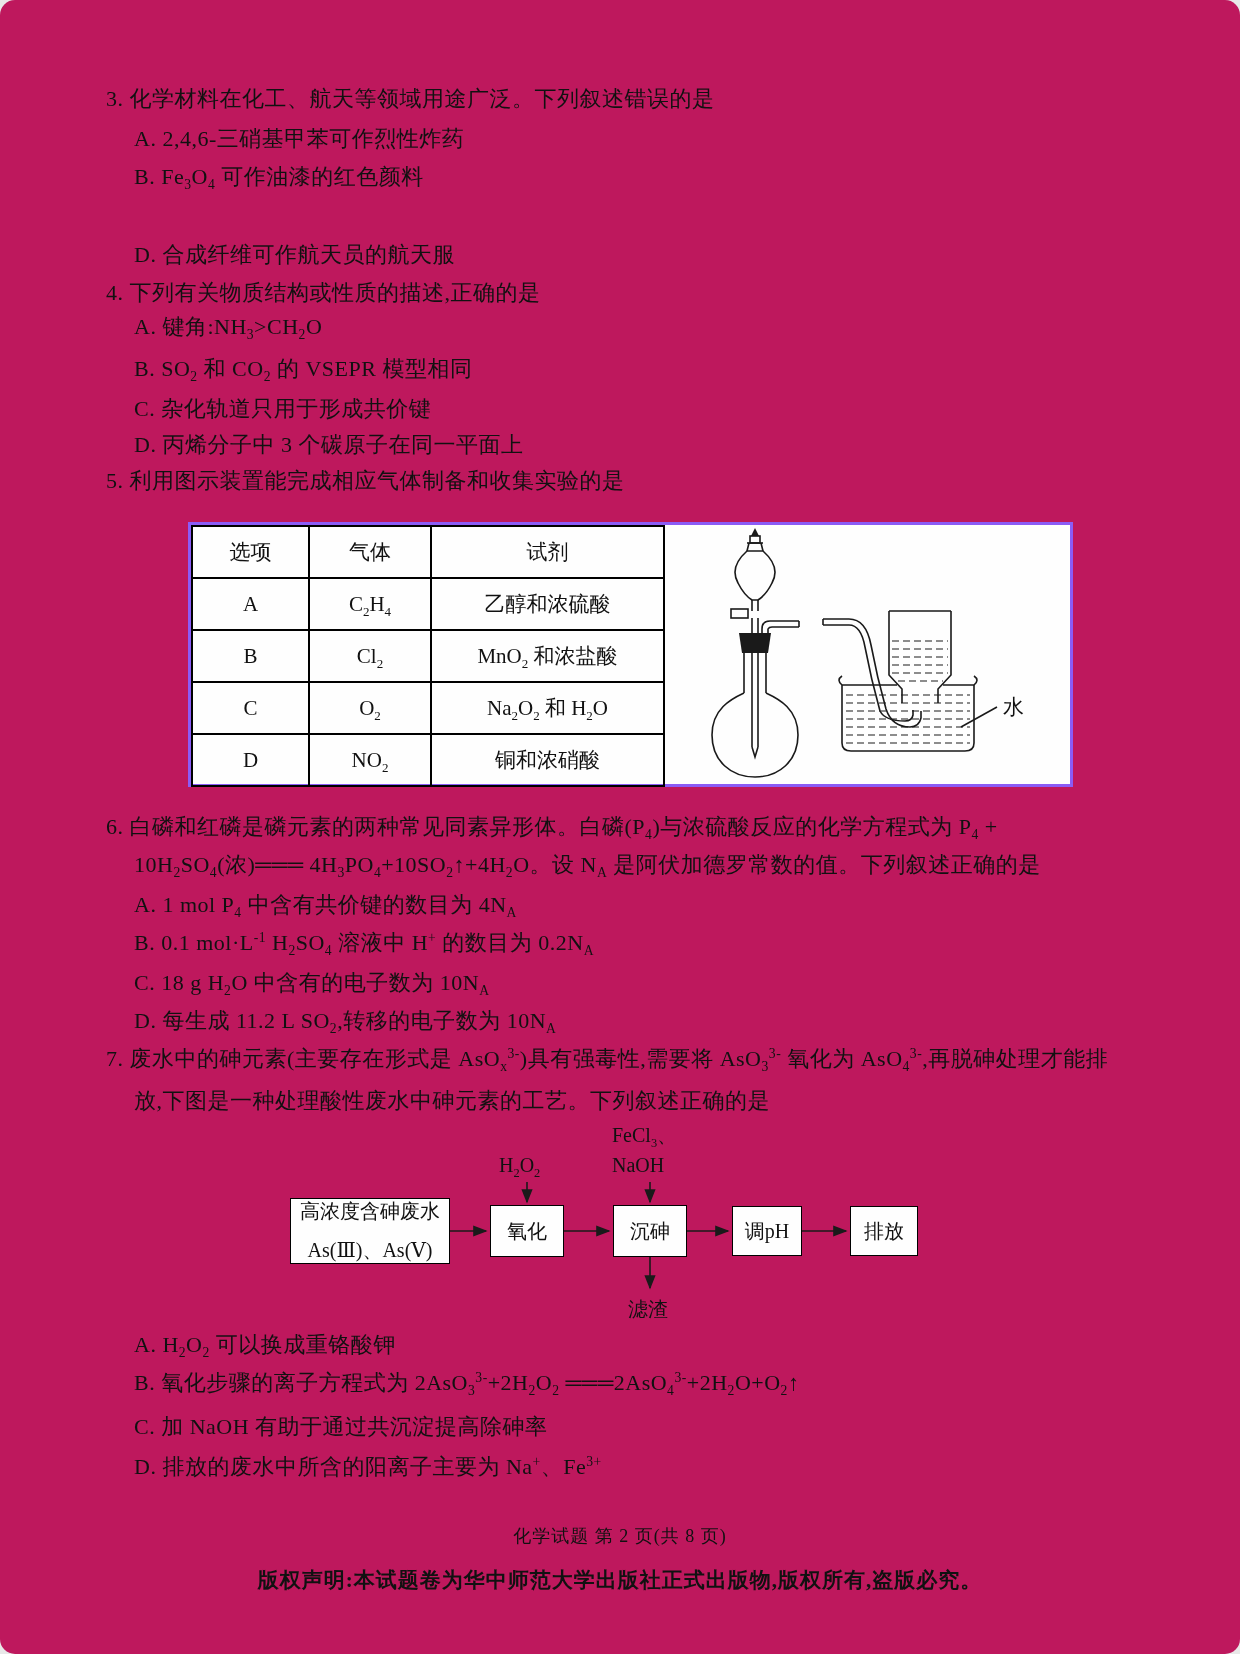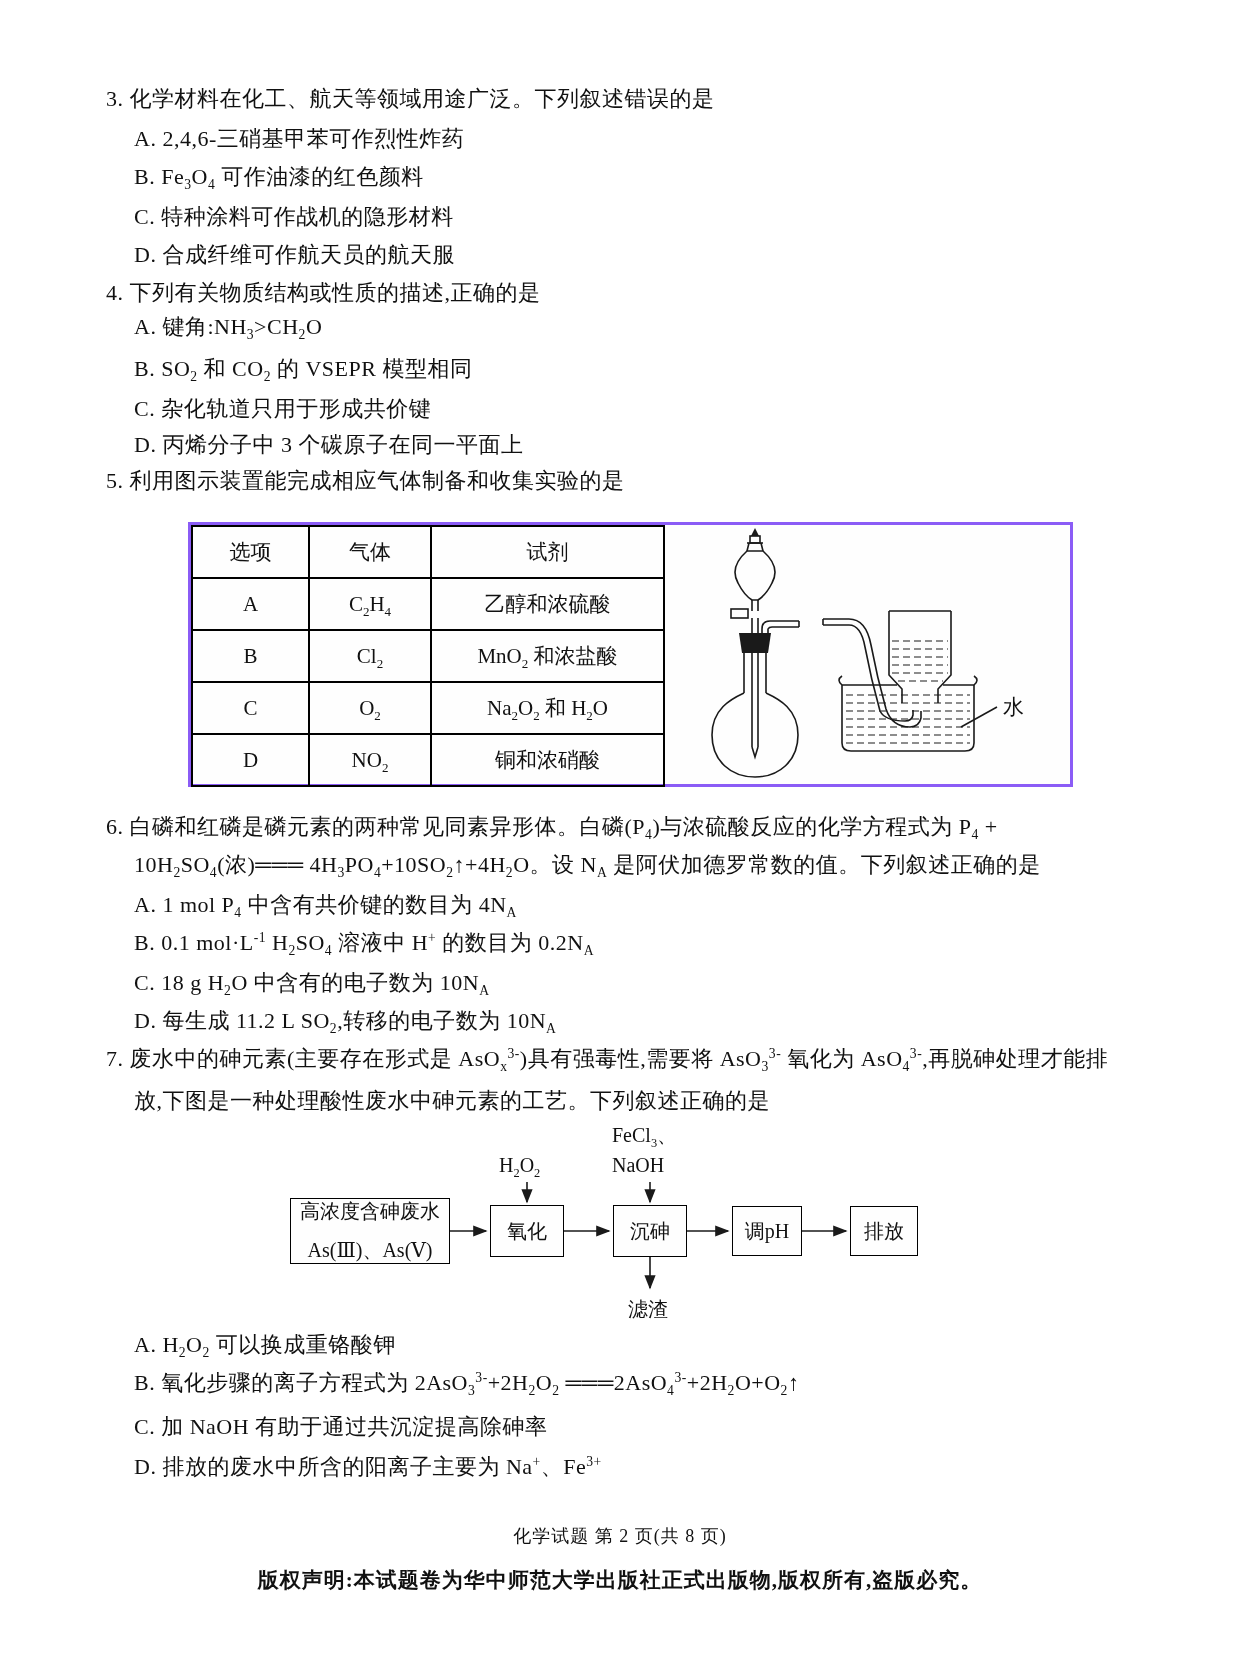--- a/index.html
+++ b/index.html
@@ -1,23 +1,24 @@
 <!DOCTYPE html>
 <html><head>
 <meta charset="utf-8">
 <style>
   html,body{margin:0;padding:0;background:#e8e8e8;}
   .page{
     position:relative;
     width:1240px;height:1654px;
     margin:0 auto;
-    background:#ffffff;
+    background:#be185d;
     font-family:"Liberation Serif","DejaVu Serif",serif;
     color:#111;
     overflow:hidden;
+    border-radius:15px;
   }
   .line{position:absolute;font-size:22px;white-space:nowrap;letter-spacing:0.5px;}
   .stem{left:106px;}
   .opt{left:134px;}
   sub{font-size:62%;line-height:0;}
   sup{font-size:62%;line-height:0;}
 
   
   .qbox{
     position:absolute;left:188px;top:522px;width:885px;height:265px;
@@ -50,21 +51,20 @@
   svg .dash{stroke:#1a1a1a;stroke-width:1.2;fill:none;stroke-dasharray:7 4;}
 </style>
 </head>
 <body>
 
 <div class="page">
 
   <div class="line stem" style="top:84px">3. 化学材料在化工、航天等领域用途广泛。下列叙述错误的是</div>
   <div class="line opt" style="top:124px">A. 2,4,6-三硝基甲苯可作烈性炸药</div>
   <div class="line opt" style="top:162px">B. Fe<sub>3</sub>O<sub>4</sub> 可作油漆的红色颜料</div>
-  <div class="line opt" style="top:202px">C. 特种涂料可作战机的隐形材料</div>
   <div class="line opt" style="top:240px">D. 合成纤维可作航天员的航天服</div>
 
   <div class="line stem" style="top:278px">4. 下列有关物质结构或性质的描述,正确的是</div>
   <div class="line opt" style="top:312px">A. 键角:NH<sub>3</sub>&gt;CH<sub>2</sub>O</div>
   <div class="line opt" style="top:354px">B. SO<sub>2</sub> 和 CO<sub>2</sub> 的 VSEPR 模型相同</div>
   <div class="line opt" style="top:394px">C. 杂化轨道只用于形成共价键</div>
   <div class="line opt" style="top:430px">D. 丙烯分子中 3 个碳原子在同一平面上</div>
 
   <div class="line stem" style="top:466px">5. 利用图示装置能完成相应气体制备和收集实验的是</div>
 

